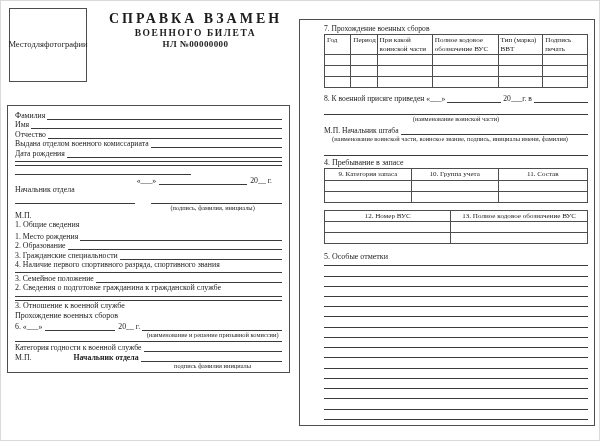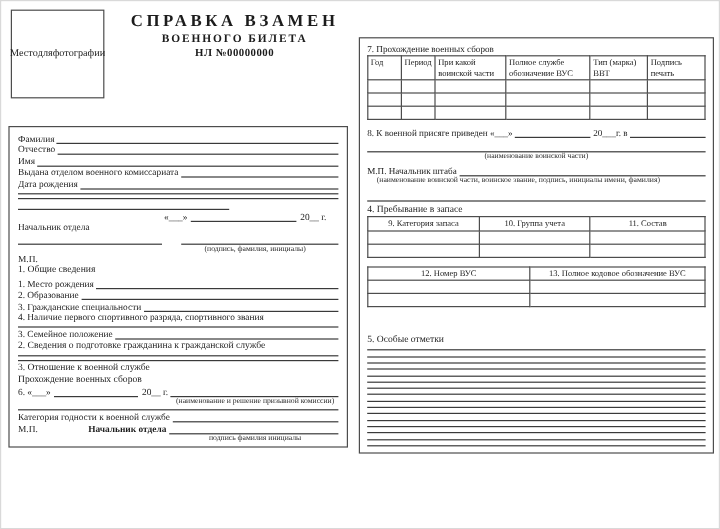--- a/index.html
+++ b/index.html
@@ -20,22 +20,22 @@
   .title-line2{font-size:9.5px;letter-spacing:1.6px;line-height:1.25;}
   .title-line3{font-size:9px;letter-spacing:.4px;line-height:1.3;}
   
   .left-box{
     position:absolute;left:6px;top:104px;width:283px;height:268px;
     border:1px solid #4d4d4d;box-sizing:border-box;padding:4px 7px 3px 7px;
     font-size:7.8px;display:flex;flex-direction:column;justify-content:space-between;
     overflow:hidden;
   }
   .right-box{
-    position:absolute;left:298px;top:30px;width:296px;height:347px;
-    border:1px solid #4d4d4d;box-sizing:border-box;padding:4px 6px 5px 6px;
+    position:absolute;left:298px;top:18px;width:296px;height:407px;
+    border:1px solid #4d4d4d;box-sizing:border-box;padding:4px 6px 5px 24px;
     font-size:7.6px;display:flex;flex-direction:column;overflow:hidden;
   }
   
   .row{display:flex;align-items:flex-end;white-space:nowrap;min-height:9.6px;}
   .row .lbl{white-space:nowrap;}
   .fill{flex:1;border-bottom:1px solid #3a3a3a;height:8px;margin-left:2px;min-width:8px;}
   .ufix{display:inline-block;border-bottom:1px solid #3a3a3a;height:8px;}
   .line{border-bottom:1px solid #3a3a3a;height:9.4px;}
   .heading{text-align:left;font-weight:normal;font-size:8px;line-height:1.35;}
   .hint{font-size:6.4px;color:#2a2a2a;line-height:1.15;}
@@ -67,25 +67,25 @@
     <div class="title-line3">НЛ №00000000</div>
   </div>
 
   <div class="left-box">
 
     <div class="row">
       <span class="lbl">Фамилия</span>
       <span class="fill"></span>
     </div>
     <div class="row">
+      <span class="lbl">Имя</span>
+      <span class="fill"></span>
+    </div>
+    <div class="row">
       <span class="lbl">Отчество</span>
-      <span class="fill"></span>
-    </div>
-    <div class="row">
-      <span class="lbl">Имя</span>
       <span class="fill"></span>
     </div>
     <div class="row">
       <span class="lbl">Выдана отделом военного комиссариата</span>
       <span class="fill"></span>
     </div>
     <div class="row">
       <span class="lbl">Дата рождения</span>
       <span class="fill"></span>
     </div>
@@ -176,21 +176,21 @@
           <col style="width:21%">
         <col style="width:25%">
           <col style="width:17%">
           <col style="width:17%">
       </colgroup>
       <tbody>
           <tr>
         <th>Год</th>
         <th>Период</th>
         <th>При какой воинской части</th>
-        <th>Полное службе обозначение ВУС</th>
+        <th>Полное кодовое обозначение ВУС</th>
         <th>Тип (марка) ВВТ</th>
         <th>Подпись печать</th>
       </tr>
       <tr>
             <td class="empty-cell"></td>
             <td></td>
             <td></td>
             <td></td>
             <td></td>
             <td></td>
@@ -271,21 +271,21 @@
             <td class="empty-cell"></td>
             <td></td>
           </tr>
       <tr>
             <td class="empty-cell"></td>
             <td></td>
           </tr>
     </tbody>
       </table>
 
-    <div class="heading" style="margin-top:22px">5. Особые отметки</div>
+    <div class="heading" style="margin-top:8px">5. Особые отметки</div>
 
     <div class="special-marks">
       <div class="line" style="height:0"></div>
       <div class="line" style="height:0"></div>
       <div class="line" style="height:0"></div>
       <div class="line" style="height:0"></div>
       <div class="line" style="height:0"></div>
       <div class="line" style="height:0"></div>
       <div class="line" style="height:0"></div>
       <div class="line" style="height:0"></div>

